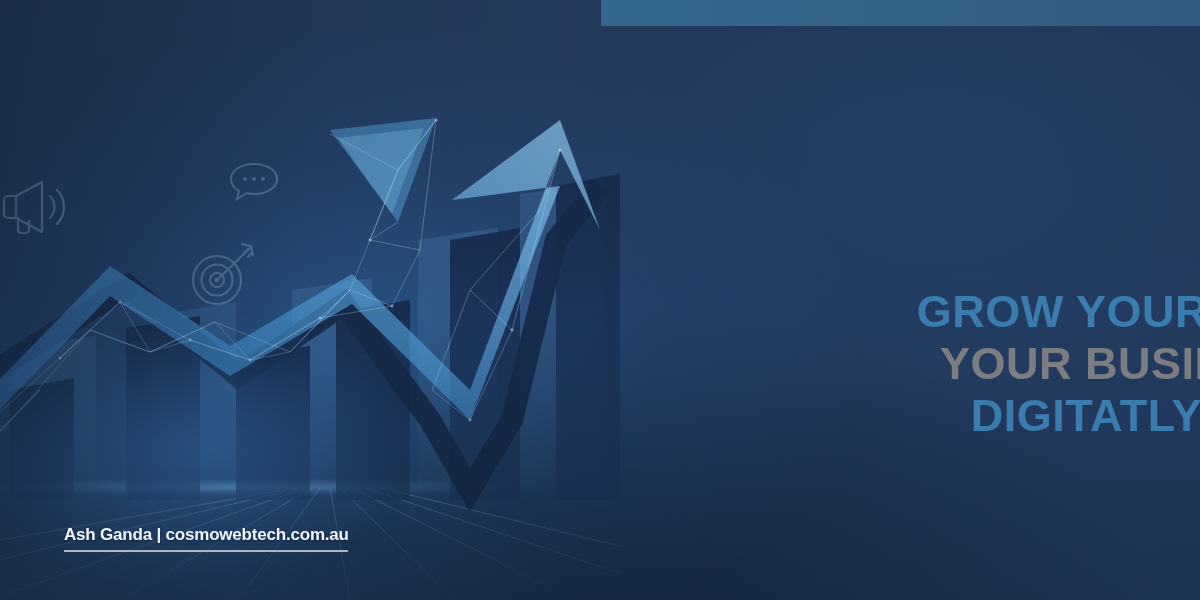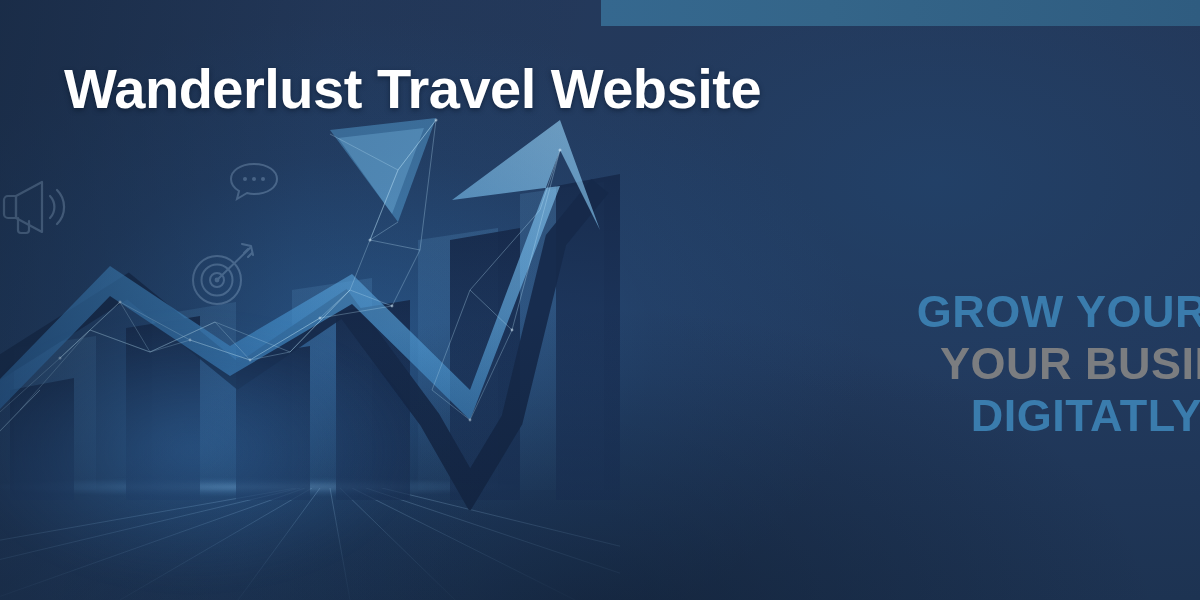--- a/index.html
+++ b/index.html
@@ -323,16 +323,19 @@
   <div class="top-strip"></div>
 
   <div class="bg-vignette"></div>
 
   <div class="grow-block">
     <div class="grow-line grow-1">GROW YOUR</div>
     <div class="grow-line grow-2">YOUR BUSINE</div>
     <div class="grow-line grow-3">DIGITATLY</div>
   </div>
 
-  <div class="title">Wanderlust Travel Website</div>
-
+
+  <div class="footer">
+    <div class="footer-text">Ash Ganda | cosmowebtech.com.au</div>
+    <div class="footer-rule"></div>
+  </div>
 
 </div>
 
 </body></html>

